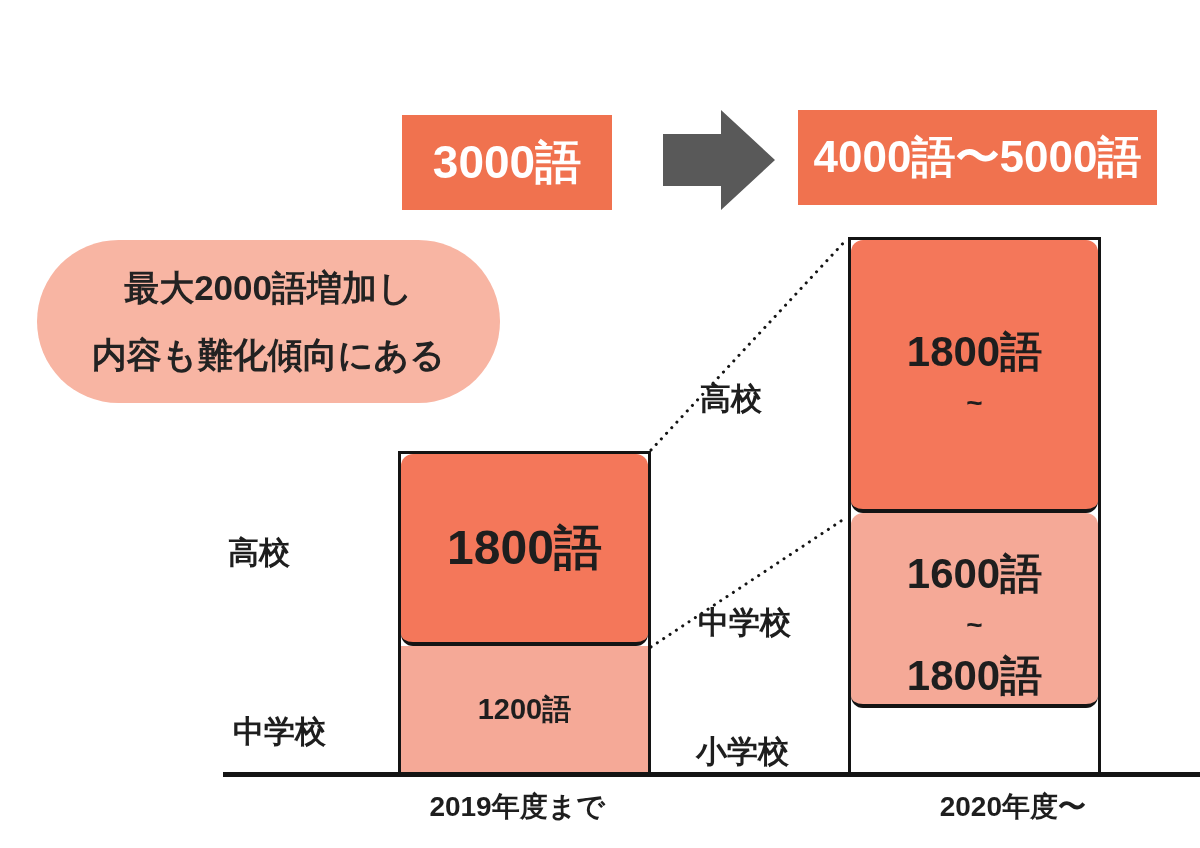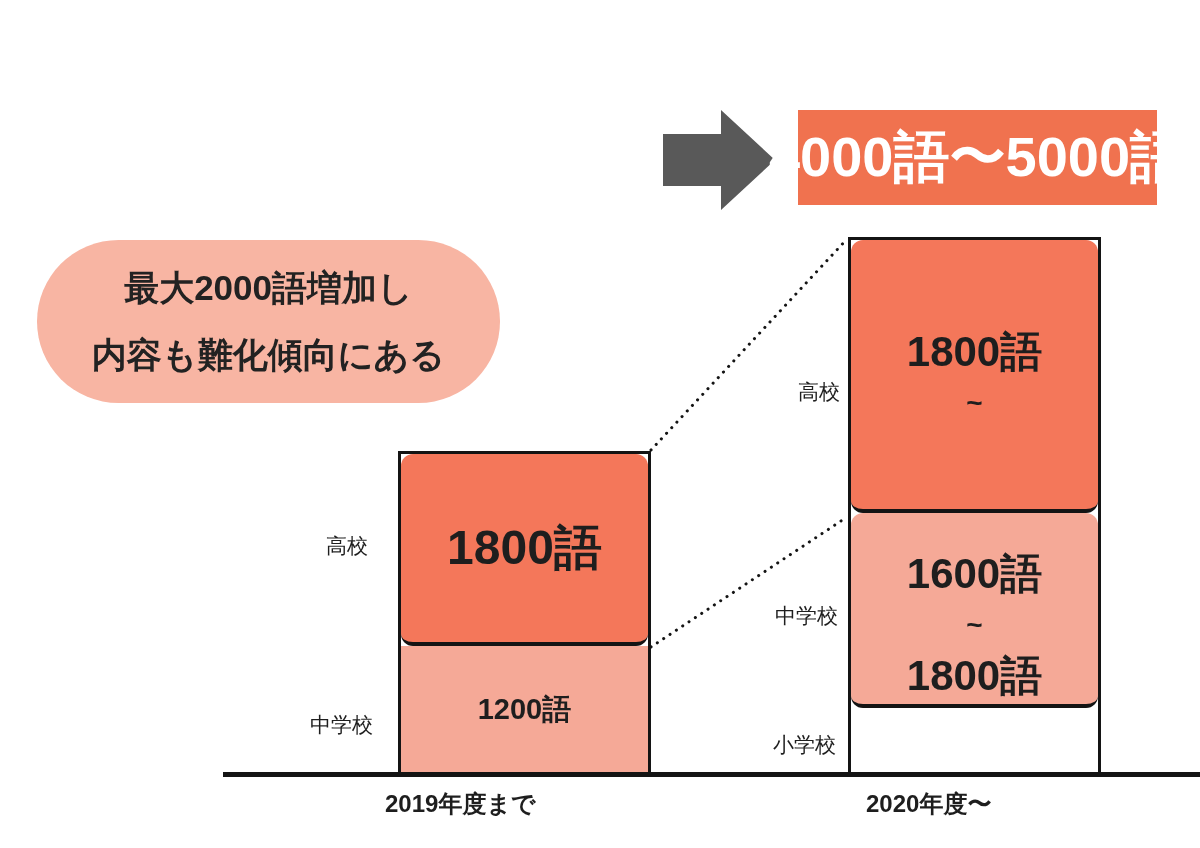--- a/index.html
+++ b/index.html
@@ -9,21 +9,21 @@
     overflow:hidden;
   }
   .abs{position:absolute;}
   
   .flow-box{
     display:flex;align-items:center;justify-content:center;
     background:var(--accent-orange,#f1724f);color:var(--text-white,#fff);
     font-weight:bold;white-space:nowrap;
   }
   .box-before{left:402px;top:115px;width:210px;height:95px;font-size:46px;}
-  .box-after{left:798px;top:110px;width:359px;height:95px;font-size:56px;}
+  .box-after{left:798px;top:110px;width:359px;height:95px;font-size:44px;}
   
   .bubble{
     left:37px;top:240px;width:463px;height:163px;border-radius:82px;
     background:var(--bubble-pink,#f8b5a3);
     display:flex;flex-direction:column;align-items:center;justify-content:center;gap:20px;
     font-size:35px;font-weight:bold;color:#222;white-space:nowrap;text-align:right;
   }
   
   .bar{
     display:flex;flex-direction:column;box-sizing:border-box;
@@ -41,34 +41,37 @@
   .fill-yellow{background:var(--bar-yellow,#f9d793);}
   .num-xl{font-size:48px;}
   .num-lg{font-size:29px;}
   .num-md{font-size:42px;}
   .num-sm{font-size:36px;}
   .tilde-line{font-size:28px;line-height:1.2;}
   .seg .line{display:block;}
   .seg-gap > .line{margin:6px 0;}
   
   .side-label{
-    width:140px;text-align:right;font-size:21px;font-weight:400;white-space:nowrap;
+    width:140px;font-size:31px;font-weight:700;white-space:nowrap;
   }
   
   .baseline{left:223px;top:772px;width:977px;height:5px;background:var(--line-black,#141414);}
   .axis-label{
-    width:220px;text-align:left;font-size:24px;font-weight:600;white-space:nowrap;
+    width:220px;text-align:right;font-size:28px;font-weight:600;white-space:nowrap;
   }
   .connector-svg{left:0;top:0;pointer-events:none;}
 </style>
 </head>
 <body>
 
 <div class="canvas">
 
+  <div class="abs flow-box box-before">
+    <span>3000語</span>
+  </div>
 
   <svg class="abs" style="left:663px;top:110px;" width="112" height="100" viewBox="0 0 112 100" aria-hidden="true">
     <polygon points="0,24 58,24 58,0 112,50 58,100 58,76 0,76" fill="#595959"></polygon>
   </svg>
 
   <div class="abs flow-box box-after">
     <span>4000語〜5000語</span>
   </div>
 
   <div class="abs bubble">

